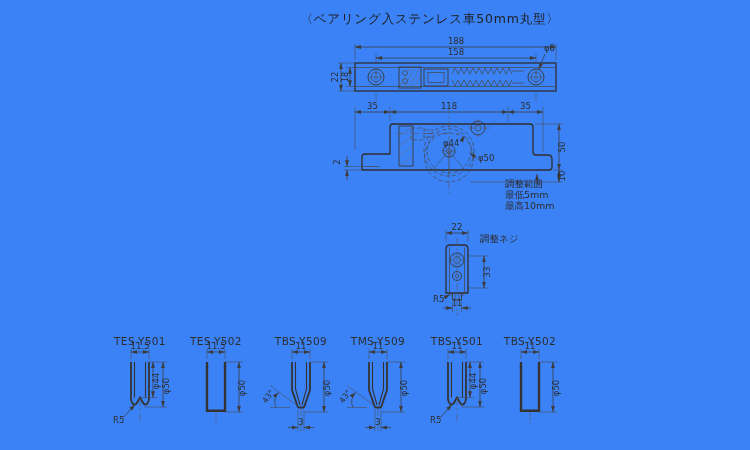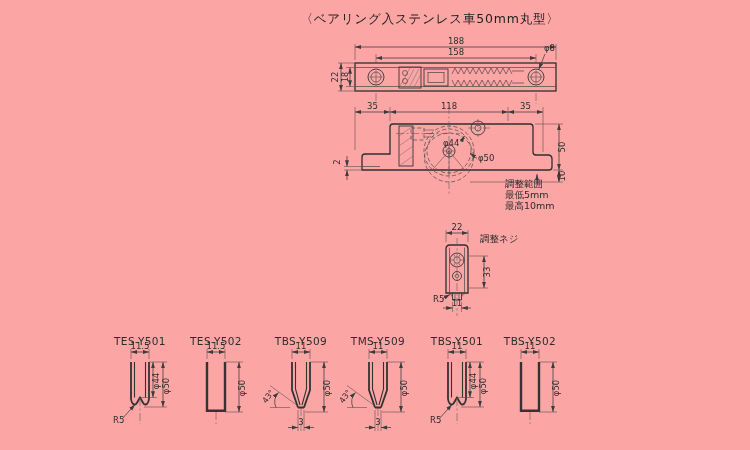--- a/index.html
+++ b/index.html
@@ -1,16 +1,16 @@
 <!DOCTYPE html>
 <html><head>
 <meta charset="utf-8">
 <style>
   html,body{margin:0;padding:0;background:#fff;}
-  #stage{position:relative;width:750px;height:450px;background:#fca5a5;overflow:hidden;
+  #stage{position:relative;width:750px;height:450px;background:#3b82f6;overflow:hidden;
          font-family:"DejaVu Sans","Liberation Sans",sans-serif;}
   #title{position:absolute;top:11px;left:120px;width:620px;text-align:center;
          font-size:12.5px;color:#1f1f1f;letter-spacing:.8px;}
   svg{position:absolute;top:0;left:0;}
   svg text{font-family:"DejaVu Sans","Liberation Sans",sans-serif;fill:#2d2d2d;font-size:9px;}
   .mid{text-anchor:middle}
   .t8{font-size:8px}.t85{font-size:8.5px}.t95{font-size:9.5px}
   .lab{font-size:10.5px;letter-spacing:.4px}
   .thin{stroke:#4c4c4c;stroke-width:.55;fill:none}
   .dim{stroke:#3c3c3c;stroke-width:.75;fill:none}

